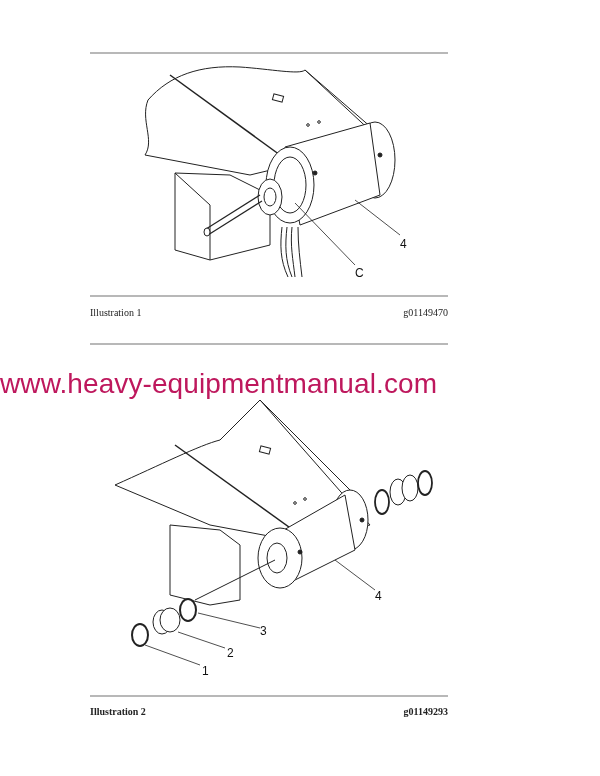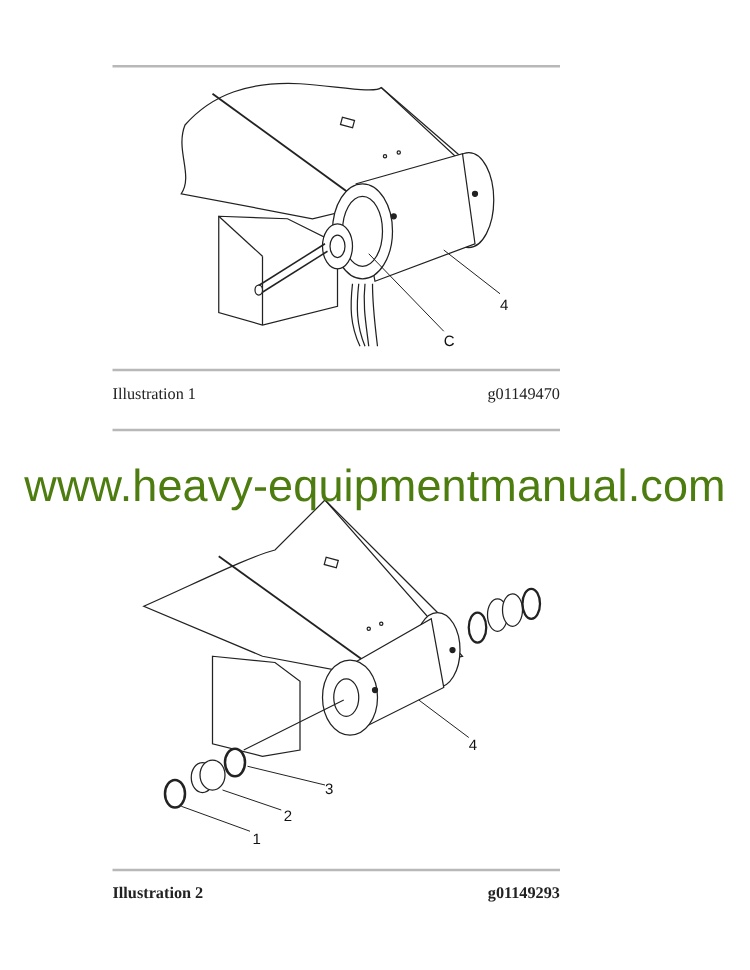--- a/index.html
+++ b/index.html
@@ -1,19 +1,19 @@
 <!DOCTYPE html>
 <html><head>
 <meta charset="utf-8">
 <style>
   html, body { margin: 0; padding: 0; background: #ffffff; }
   body { width: 600px; height: 776px; position: relative; overflow: hidden; font-family: "Liberation Serif", serif; }
   .rule { position: absolute; left: 90px; width: 358px; height: 2px; background: #b8b8b8; }
-  .caption { position: absolute; left: 90px; width: 358px; font-size: 13px; color: #222; display: flex; justify-content: space-between; align-items: center; }
-  .watermark { position: absolute; left: 0; width: 600px; text-align: center; top: 368px; font-family: "Liberation Sans", sans-serif; font-size: 36px; color: #4d7c0f; letter-spacing: 0.1px; z-index: 5; }
+  .caption { position: absolute; left: 90px; width: 358px; font-size: 10px; color: #222; display: flex; justify-content: space-between; align-items: center; }
+  .watermark { position: absolute; left: 0; width: 600px; text-align: left; top: 368px; font-family: "Liberation Sans", sans-serif; font-size: 28px; color: #be185d; letter-spacing: 0.1px; z-index: 5; }
   svg.fig { position: absolute; }
   .lbl { font-family: "Liberation Sans", sans-serif; font-size: 12px; fill: #111; }
 </style>
 </head>
 <body>
 
 <div class="rule" style="top:52px;"></div>
 
 <svg class="fig" style="left:130px; top:55px;" width="310" height="230" viewBox="0 0 310 230">
   <g fill="#fff" stroke="#222" stroke-width="1">

